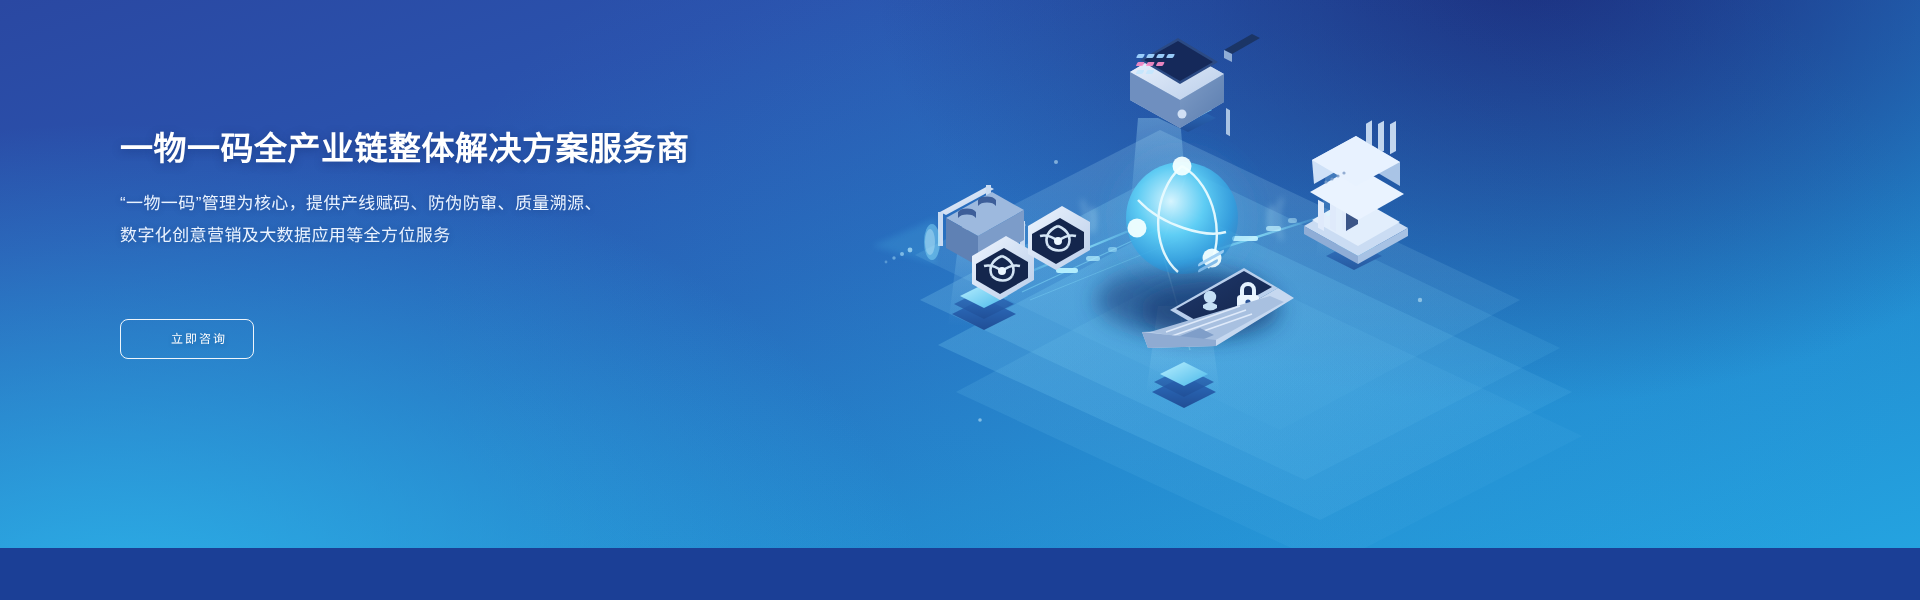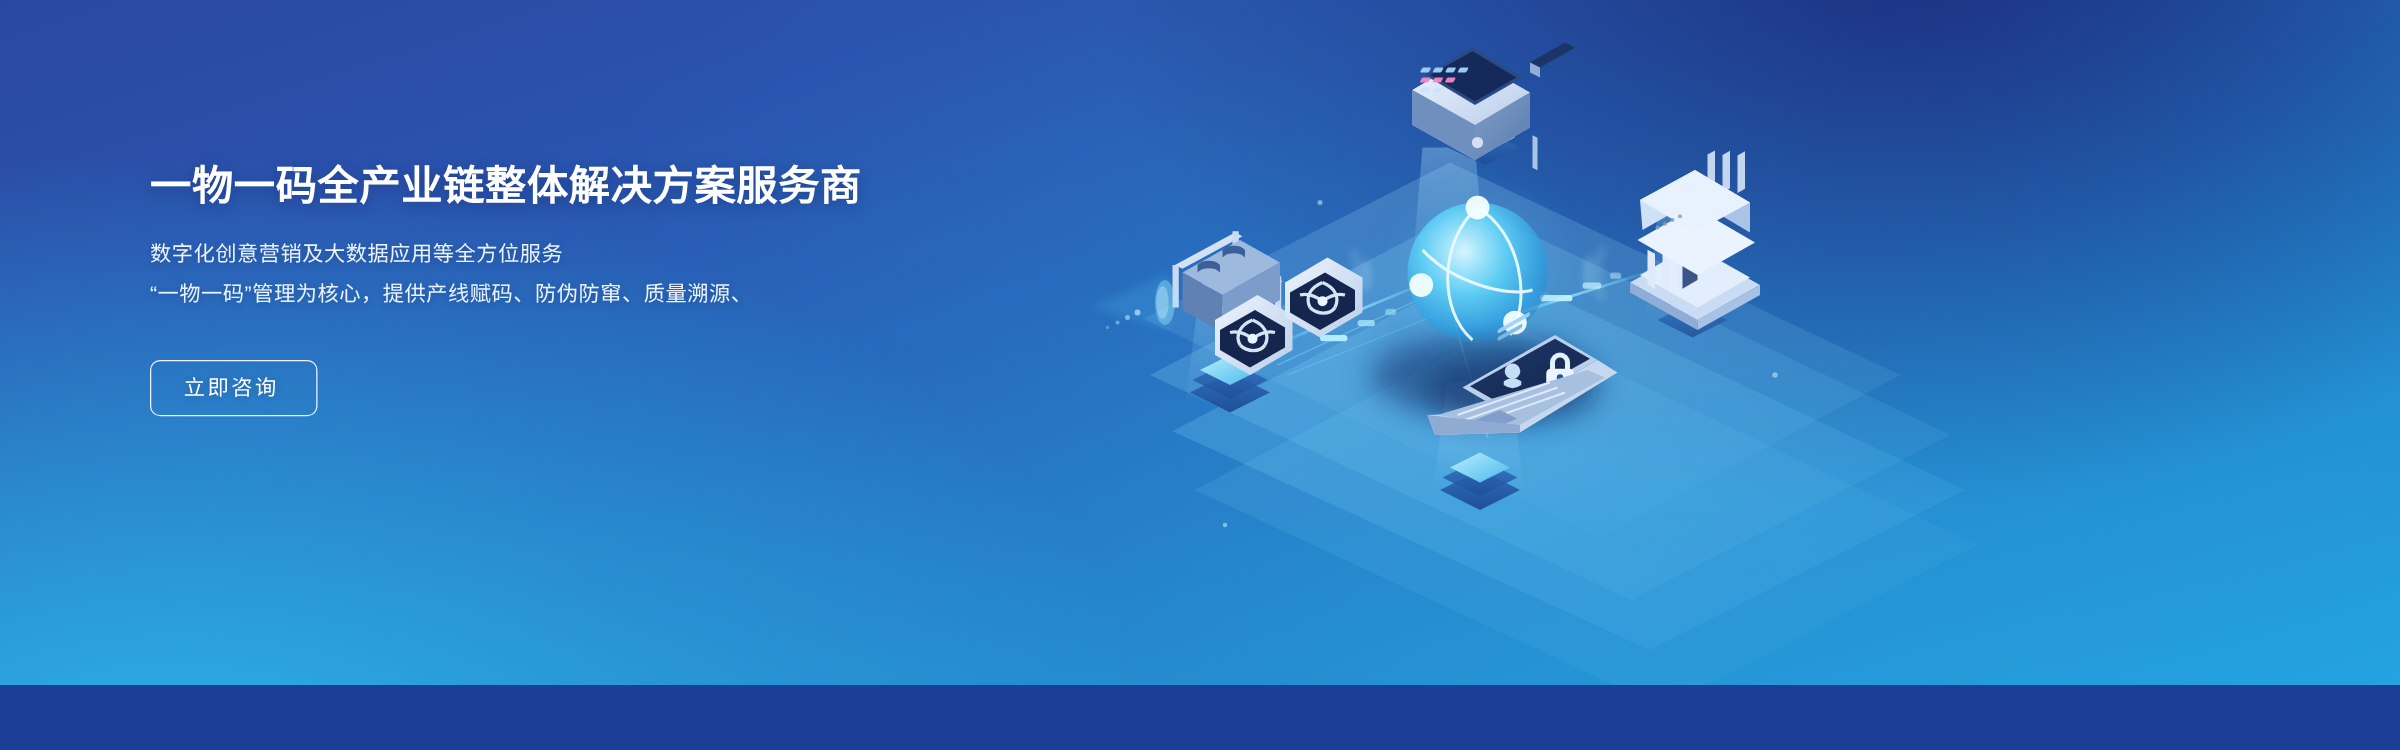--- a/index.html
+++ b/index.html
@@ -34,42 +34,43 @@
     display:block;color:#eaf3ff;font-size:17px;line-height:32px;
     letter-spacing:.4px;font-weight:400;white-space:nowrap;
     text-shadow:0 1px 6px rgba(10,30,80,.25);
   }
   .cta-wrap{padding-top:36px;}
   .cta{
     display:inline-block;box-sizing:border-box;
     min-width:134px;padding:13px 26px;
     border:1.6px solid rgba(255,255,255,.92);
     border-radius:8px;background:transparent;
-    color:#ffffff;font-size:17px;line-height:1;letter-spacing:2px;
-    text-align:left;cursor:pointer;
+    color:#ffffff;font-size:12px;line-height:1;letter-spacing:2px;
+    text-align:right;cursor:pointer;
     font-family:inherit;
     text-shadow:0 1px 5px rgba(10,30,80,.25);
+    margin-top:31px;
   }
 
   
   .art{position:absolute;left:860px;top:0;width:1060px;height:600px;z-index:20;}
   .art svg{position:absolute;left:0;top:0;width:1060px;height:600px;}
 </style>
 </head>
 <body>
 
 <div class="banner">
 
   <div class="content">
 
     <h1 class="headline">一物一码全产业链整体解决方案服务商</h1>
 
     <p class="sub">
+      <span class="sub-line">“一物一码”管理为核心，提供产线赋码、防伪防窜、质量溯源、</span>
       <span class="sub-line">数字化创意营销及大数据应用等全方位服务</span>
-      <span class="sub-line">“一物一码”管理为核心，提供产线赋码、防伪防窜、质量溯源、</span>
     </p>
 
     <div class="cta-wrap">
       <button class="cta">立即咨询</button>
     </div>
   </div>
 
   <div class="art">
     <svg viewBox="0 0 1060 600" xmlns="http://www.w3.org/2000/svg">
       <defs>

